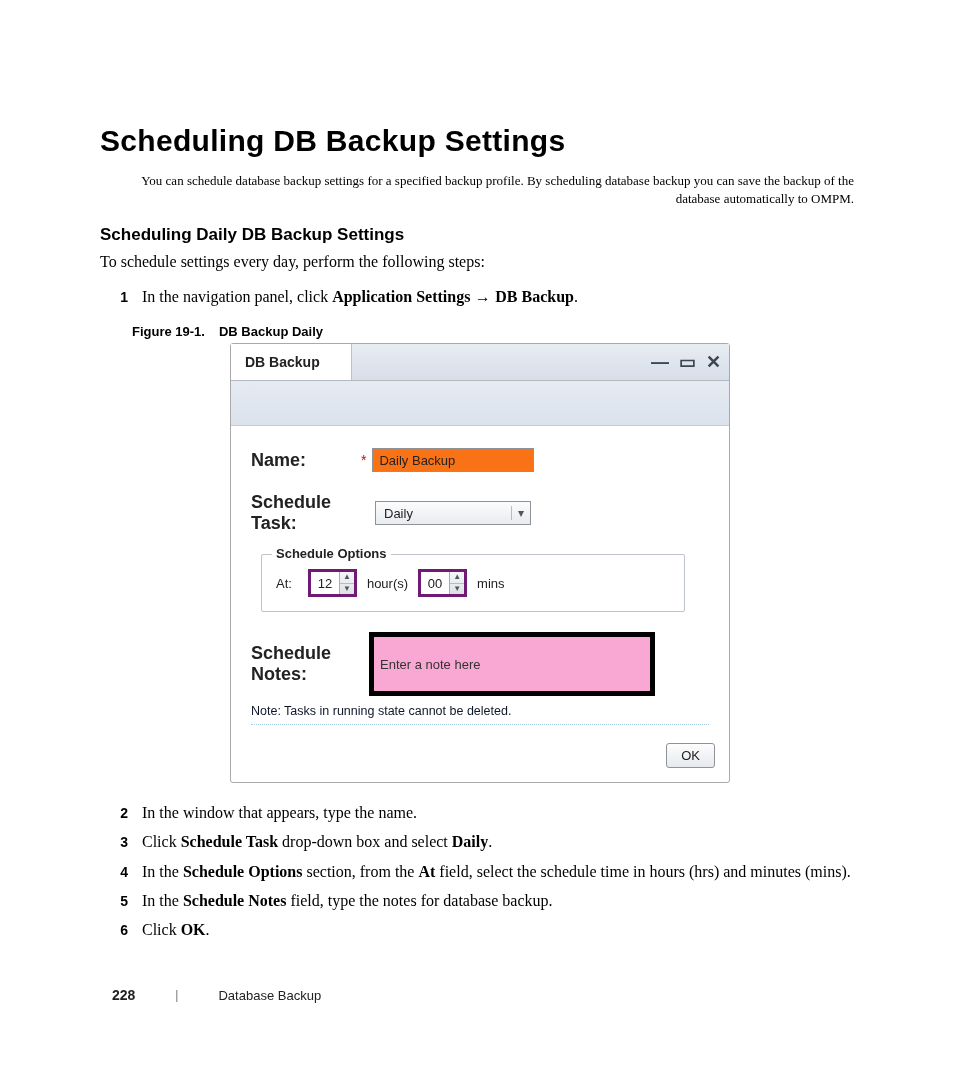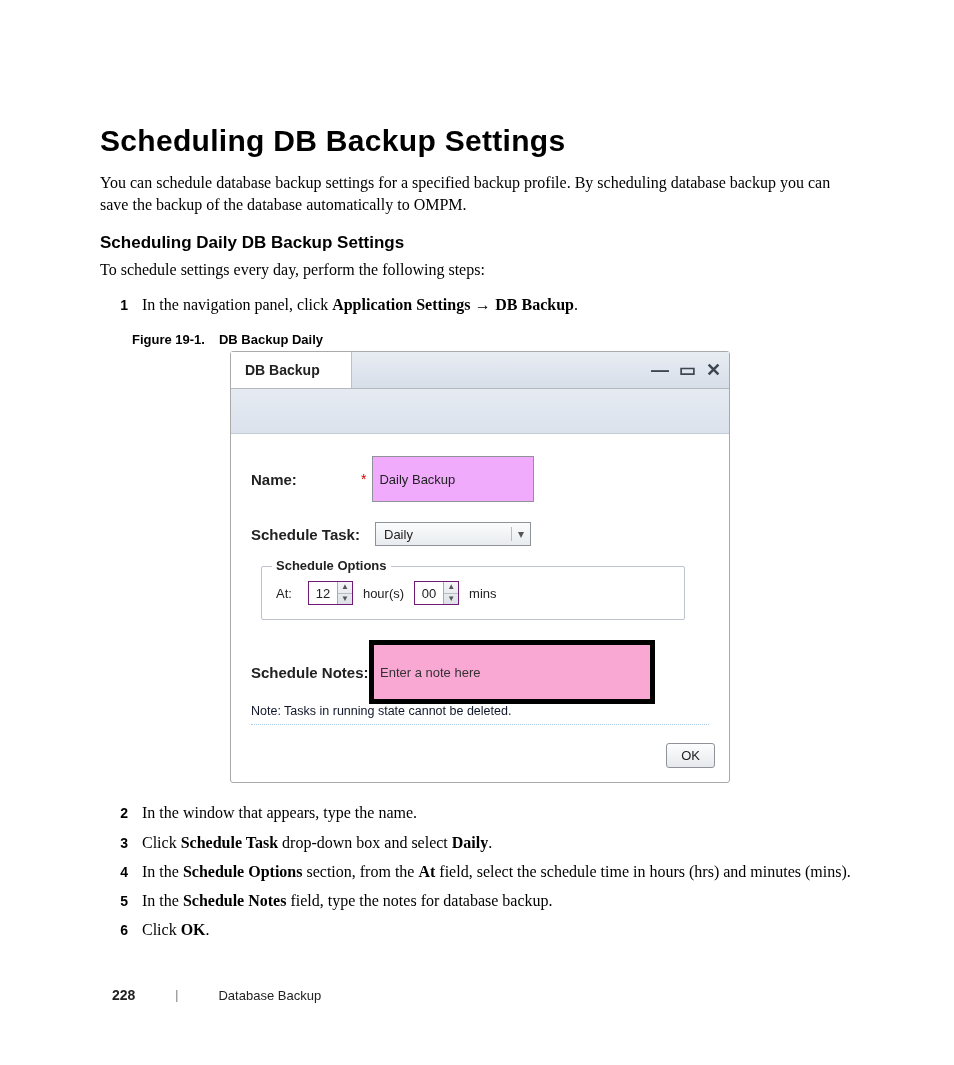--- a/index.html
+++ b/index.html
@@ -18,23 +18,24 @@
   }
   h1.title {
     font-family: "Arial Narrow", Arial, sans-serif;
     font-stretch: condensed;
     font-weight: 700;
     font-size: 30px;
     margin: 4px 0 14px 0;
     letter-spacing: 0.3px;
   }
   p.intro {
-    font-size: 16px;
+    font-size: 13px;
     line-height: 1.35;
     margin: 0 0 18px 0;
+    text-align: right;
   }
   h2.subheading {
     font-family: "Arial Narrow", Arial, sans-serif;
     font-stretch: condensed;
     font-weight: 700;
     font-size: 17px;
     margin: 0 0 8px 0;
   }
   p.lead {
     font-size: 16px;
@@ -124,31 +125,31 @@
     padding: 22px 20px 6px 20px;
   }
   .row {
     display: flex;
     align-items: center;
     margin-bottom: 20px;
   }
   .row .lbl {
     width: 110px;
     font-weight: 700;
-    font-size: 15px;
+    font-size: 18px;
   }
   .req {
     color: #d10000;
     font-size: 14px;
     margin-right: 6px;
   }
   .textbox {
     border: 1px solid #8f9298;
-    background: #f0abfc;
-    padding: 15px 6px;
+    background: #f97316;
+    padding: 4px 6px;
     font-family: Arial, sans-serif;
     font-size: 13px;
     height: 14px;
   }
   .name-box { width: 148px; }
   .combo {
     display: flex;
     align-items: center;
     border: 1px solid #8f9298;
     background: linear-gradient(#fbfcfd,#e8ebef);
@@ -187,21 +188,21 @@
   .at-row {
     display: flex;
     align-items: center;
     gap: 10px;
     font-size: 13px;
   }
   .at-row .lbl2 { font-weight: 400; margin-right: 6px; }
   .spinner {
     display: flex;
     align-items: stretch;
-    border: 1px solid #701a75;
+    border: 3px solid #701a75;
     height: 22px;
   }
   .spinner .sp-val {
     width: 28px;
     display: flex;
     align-items: center;
     justify-content: center;
     background: #fff;
     font-size: 13px;
   }
@@ -346,21 +347,21 @@
               <div class="sp-val">00</div>
               <div class="sp-btns">
                 <div class="sp-btn">▲</div>
                 <div class="sp-btn">▼</div>
               </div>
             </div>
             <span>mins</span>
           </div>
         </div>
 
-        <div class="row" style="margin-bottom:0;">
+        <div class="row" style="margin-bottom:8px;">
           <div class="lbl" style="width:118px;">Schedule Notes:</div>
           <div class="notes-box">Enter a note here</div>
         </div>
 
         <div class="footnote">Note: Tasks in running state cannot be deleted.</div>
         <div class="divider"></div>
       </div>
       <div class="dlg-footer">
         <div class="ok-btn">OK</div>
       </div>

